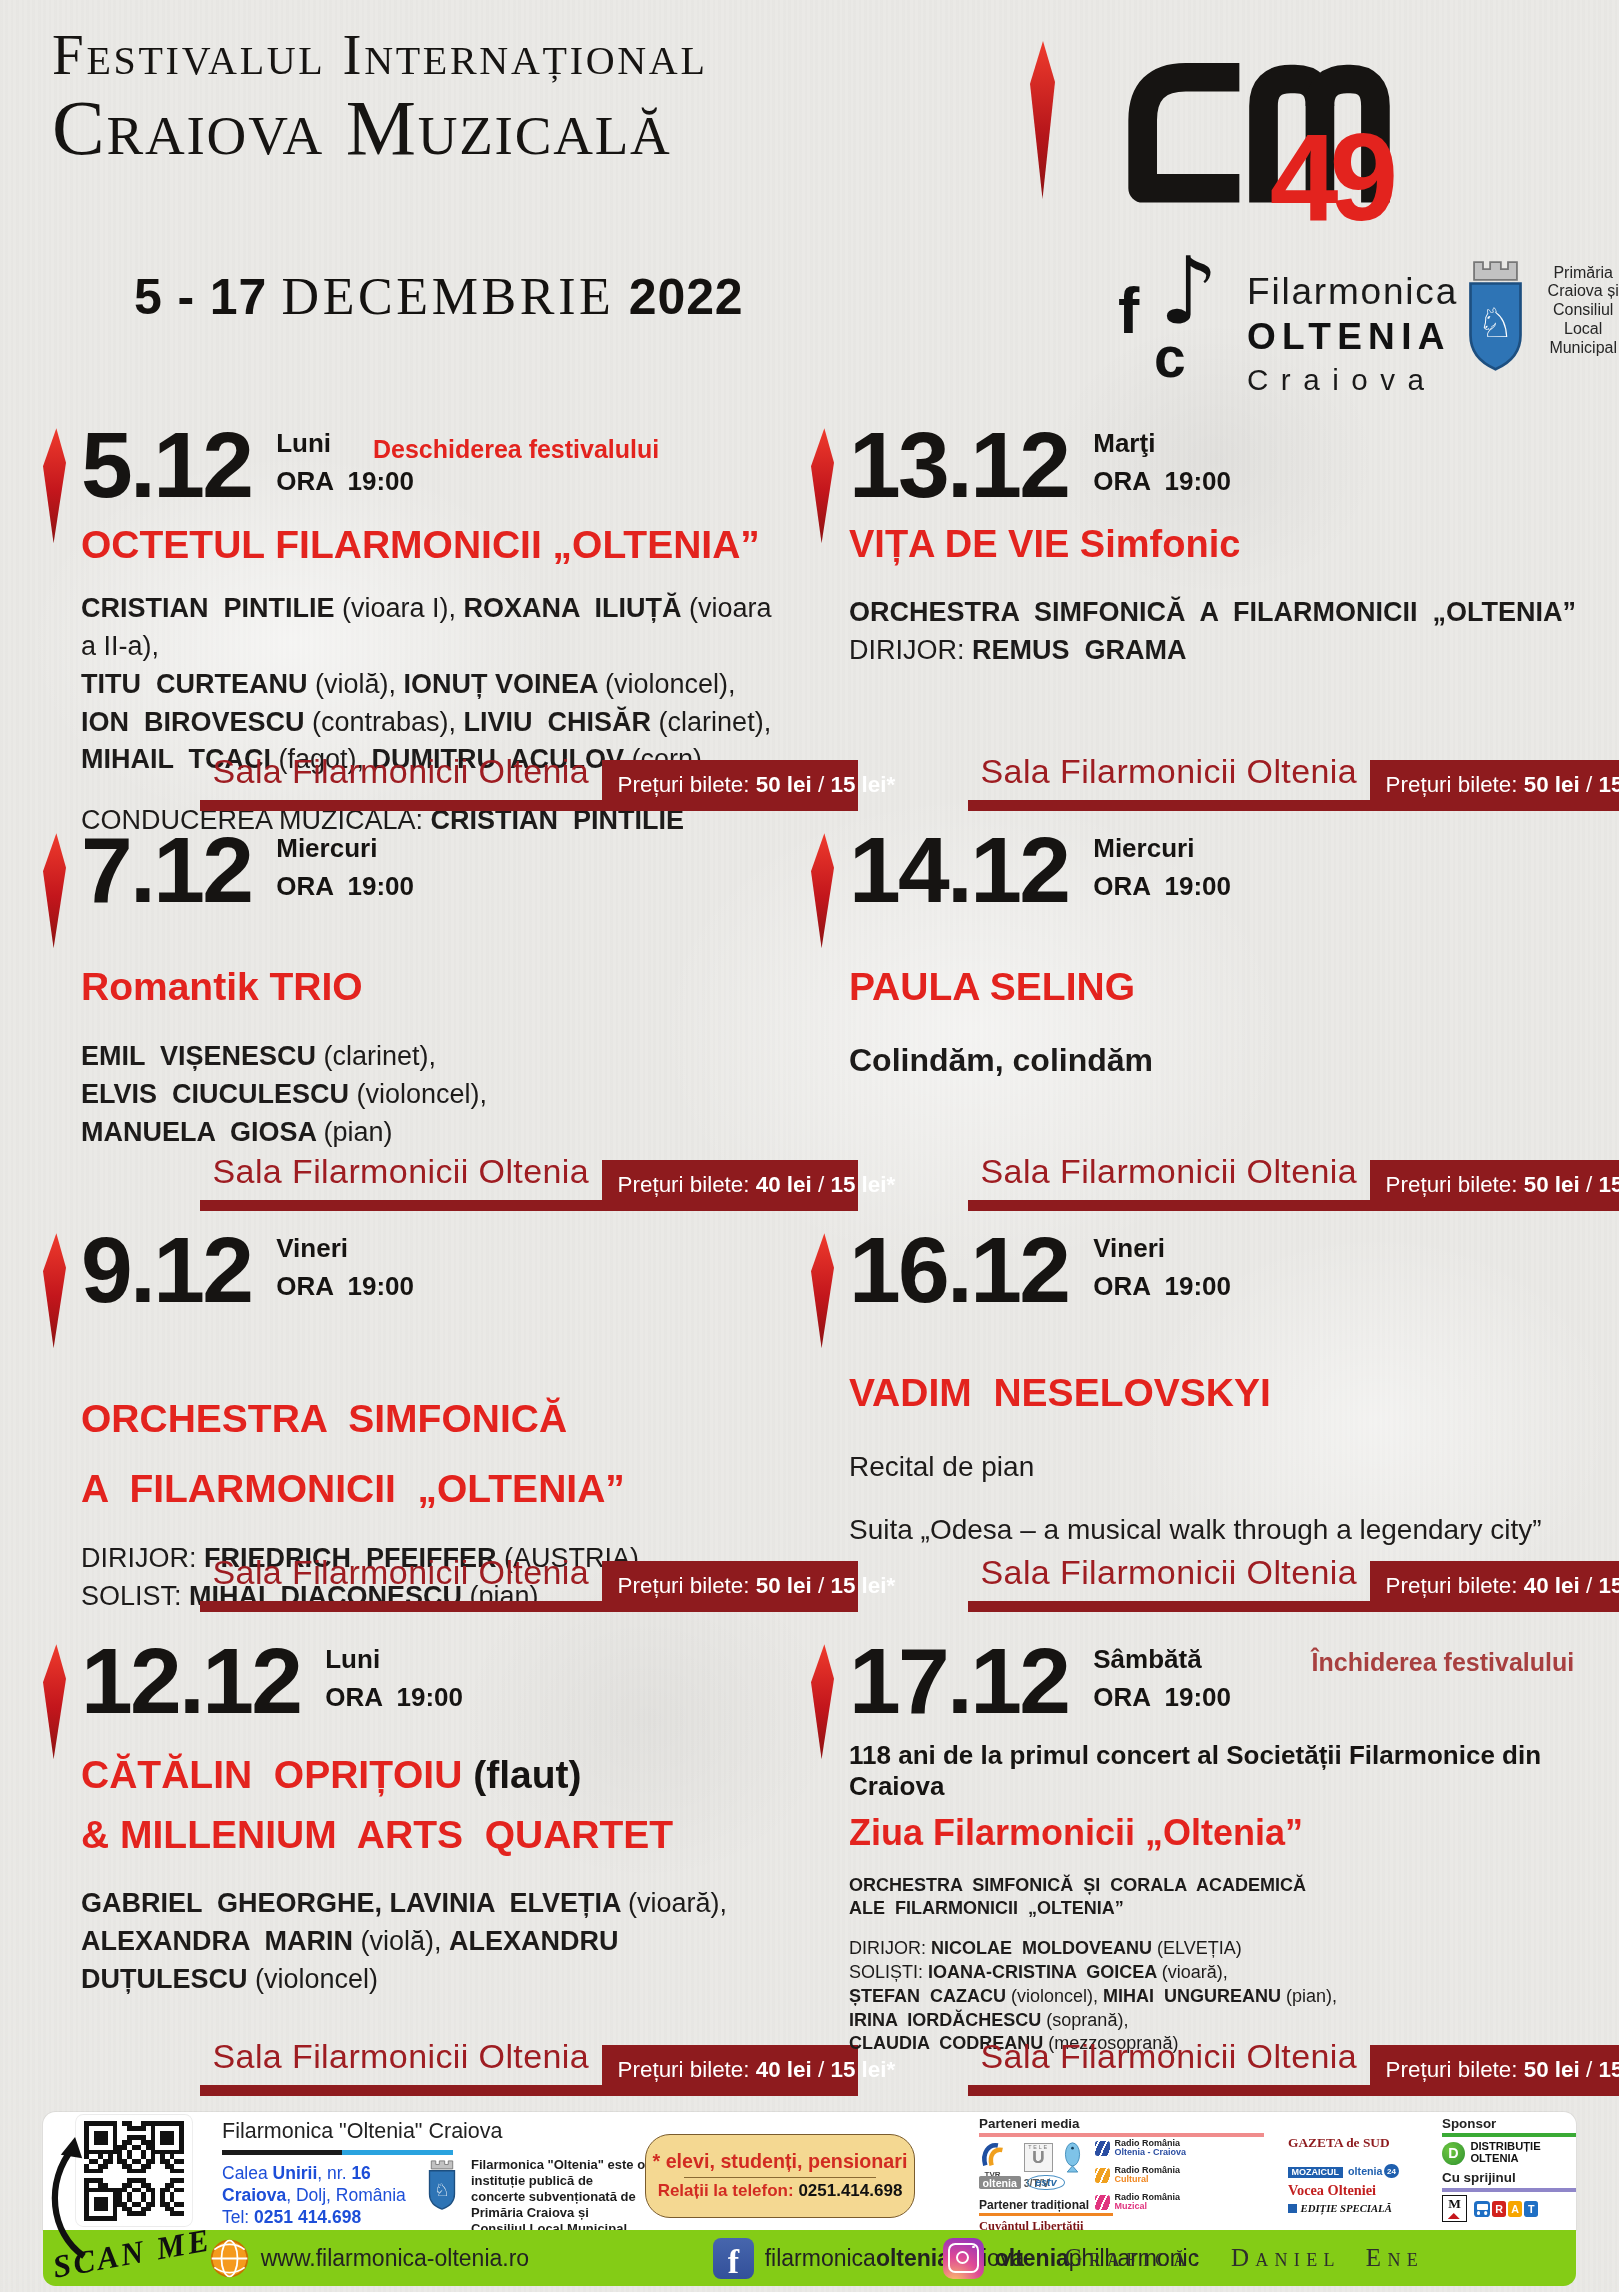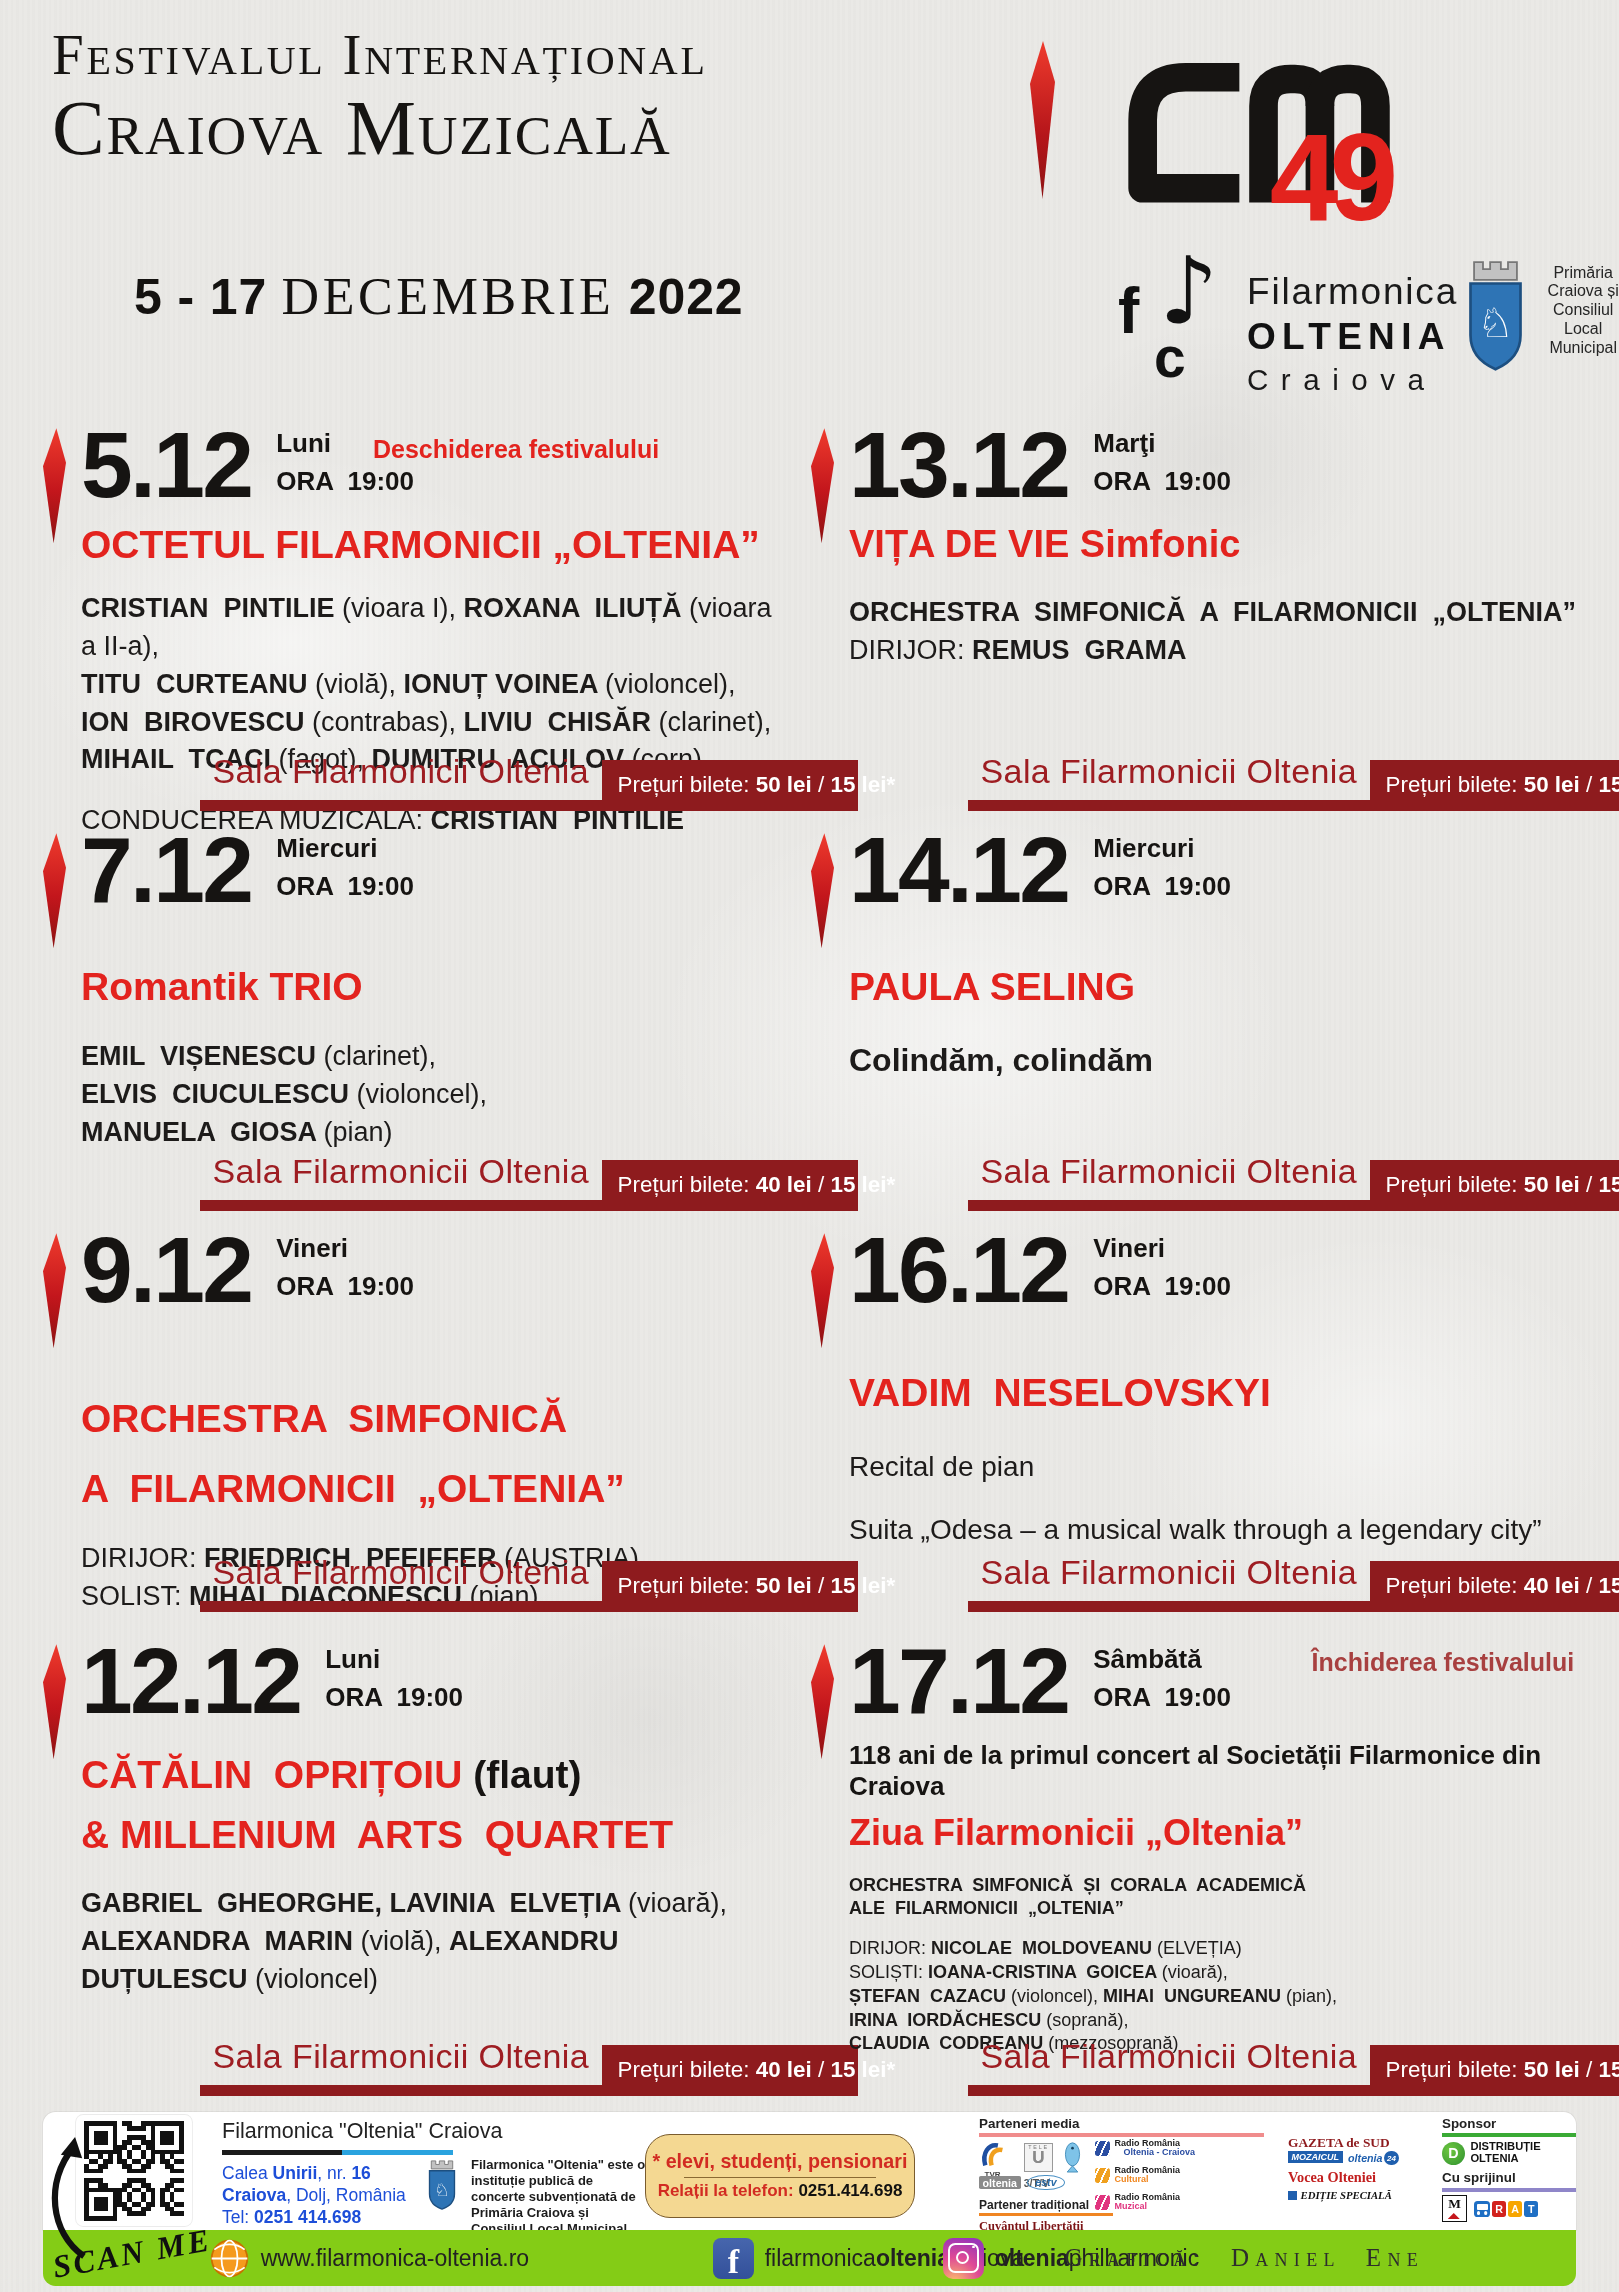--- a/index.html
+++ b/index.html
@@ -129,27 +129,27 @@
   .o3tv{font-size:10.7px;font-weight:700;}
   .o3tv .chip{background:#8a8a8a;color:#fff;padding:0.9px 3.6px;border-radius:1.8px;}
   .o3tv .slh{color:#555;}
   .estv{border:1.8px solid #4a90c4;border-radius:50%;padding:0.9px 7.2px;font-size:10.7px;font-weight:700;font-style:italic;color:#2c6da8;}
   .rr{display:flex;gap:4.5px;align-items:center;}
   .rr-chip{width:15px;height:15px;border-radius:2.7px;flex:none;}
   .rr1 .rr-chip{background:repeating-linear-gradient(115deg,#2b4ea2 0 2.7px,#fff 2.7px 4.5px,#2b4ea2 4.5px 7.2px);}
   .rr2 .rr-chip{background:repeating-linear-gradient(115deg,#f0a01e 0 2.7px,#fff 2.7px 4.5px,#f0a01e 4.5px 7.2px);}
   .rr3 .rr-chip{background:repeating-linear-gradient(115deg,#e0347f 0 2.7px,#fff 2.7px 4.5px,#e0347f 4.5px 7.2px);}
   .rr-t{font-size:9px;font-weight:700;line-height:1.05;color:#222;}
-  .rr1 .rr-sub{color:#2b4ea2;margin-left:9px;} .rr2 .rr-sub{color:#f0861e;} .rr3 .rr-sub{color:#e0347f;}
+  .rr1 .rr-sub{color:#2b4ea2;} .rr2 .rr-sub{color:#f0861e;} .rr3 .rr-sub{color:#e0347f;}
   .ptrad-label{font-size:12px;font-weight:700;color:#222;}
   .bar-orange{background:#f08522;width:134px;height:2.7px;margin-top:1.8px;}
   .cuvantul{font-size:12.5px;font-weight:700;font-family:"Liberation Serif",serif;color:#7c1416;border-bottom:1.8px solid #7c1416;display:inline-block;margin-top:2.7px;}
   .press-block{position:absolute;left:1245px;top:23px;width:143px;}
   .gazeta{font-family:"Liberation Serif",serif;font-weight:700;font-size:13.4px;color:#8e1b1e;}
-  .press-row{display:flex;gap:5.4px;align-items:flex-start;margin-top:0;font-style:italic;}
+  .press-row{display:flex;gap:5.4px;align-items:flex-end;margin-top:13px;}
   .mozaicul{background:#1f5fae;color:#fff;font-size:9px;font-weight:700;padding:0.9px 3.6px;}
   .o24{font-size:10.7px;font-weight:700;color:#1f5fae;display:flex;align-items:center;gap:1.8px;}
   .o24 .c24{width:14.3px;height:14.3px;border-radius:50%;background:#1f5fae;color:#fff;font-size:8px;display:flex;align-items:center;justify-content:center;}
   .vocea{font-family:"Liberation Serif",serif;font-weight:700;font-size:14.3px;color:#c21f1f;margin-top:3.6px;}
   .editie{font-family:"Liberation Serif",serif;font-weight:700;font-style:italic;font-size:10.7px;color:#111;margin-top:3.6px;display:flex;align-items:center;gap:3.6px;}
   .editie .sq{width:9px;height:9px;background:#1f5fae;flex:none;}
   .sponsor-block{position:absolute;left:1399px;top:3.6px;width:134px;}
   .bar-green{background:#3aaa35;width:134px;}
   .distrib{display:flex;gap:5.4px;align-items:center;margin-top:4.5px;}
   .dcircle{width:23px;height:23px;border-radius:50%;background:radial-gradient(circle at 35% 35%,#6ec63f,#2e9130);color:#fff;

